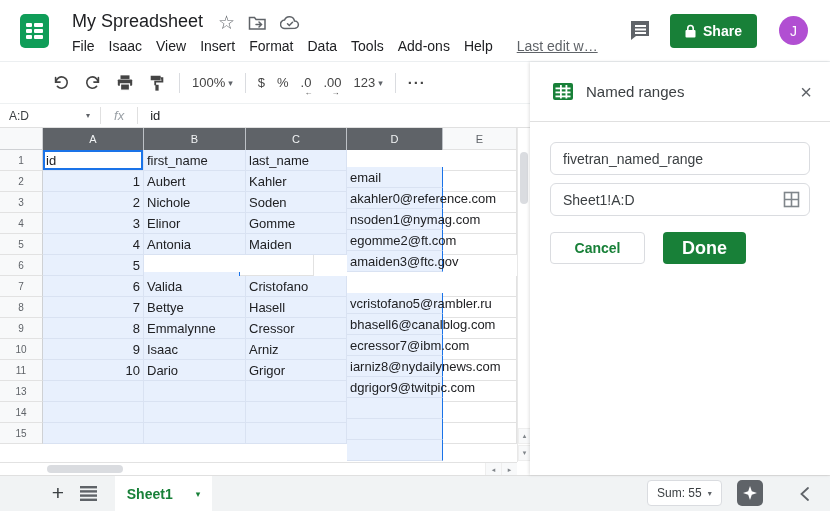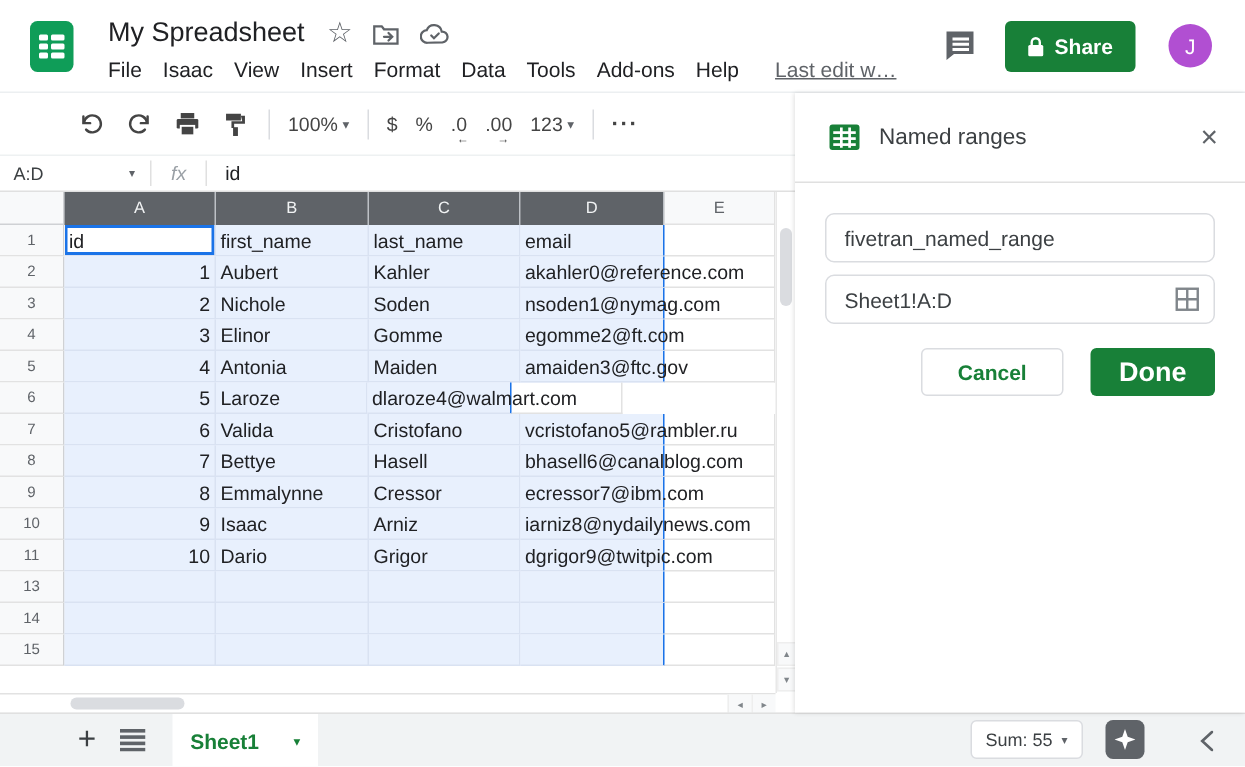--- a/index.html
+++ b/index.html
@@ -46,21 +46,21 @@
   .grid { position:absolute; left:0; top:128px; width:517px; height:334px; background:#fff; overflow:hidden; z-index:0; }
   .grid-hrow { display:flex; height:22px; }
   .corner { width:43px; height:22px; background:#f8f9fa; border-right:1px solid #cfd1d4; border-bottom:1px solid #cfd1d4; }
   .colhdr { height:22px; display:flex; align-items:center; justify-content:center; font-size:11px; }
   .colhdr.dark { background:#5f6368; color:#f1f3f4; border-right:1px solid #bdc1c6; }
   .colhdr.light { background:#f8f9fa; color:#5f6368; border-right:1px solid #e2e2e2; border-bottom:1px solid #e2e2e2; }
   .grid-row { display:flex; height:21px; }
   .rowhdr { width:43px; background:#f8f9fa; border-right:1px solid #cfd1d4; border-bottom:1px solid #e2e2e2; color:#5f6368; font-size:10px; display:flex; align-items:center; justify-content:center; }
   .cell { height:21px; font-size:13px; color:#202124; padding:0 3px; display:flex; align-items:center; white-space:nowrap; overflow:visible; border-right:1px solid #e2e2e2; border-bottom:1px solid #e2e2e2; }
   .cell.sel { background:#e8f0fd; border-right-color:#d9e2f2; border-bottom-color:#d9e2f2; }
-  .cell.sel-d { border-right:1px solid #1a73e8; }
+  .cell.sel-d { border-right:1px solid #1a73e8;margin-top:17px; }
   .cell.active { background:#fff; box-shadow: inset 0 0 0 2px #1a73e8; }
   .cell.num { justify-content:flex-end; }
   .cell.ecol { background:transparent; }
   .w-a{width:101px;} .w-b{width:102px;} .w-c{width:101px;} .w-d{width:96px;} .w-e{width:74px;}
 
   
   .vscroll { position:absolute; left:517px; top:128px; width:13px; height:334px; background:#fff; border-left:1px solid #e8e8e8; z-index:1; }
   .vthumb { position:absolute; left:2px; top:24px; width:8px; height:52px; background:#dadce0; border-radius:4px; }
   .vbtn { position:absolute; left:0; width:13px; height:16px; display:flex; align-items:center; justify-content:center; font-size:7px; color:#80868b; background:#f8f9fa; border:1px solid #eee; }
   .vbtn.up { top:300px; } .vbtn.down { top:317px; }
@@ -71,21 +71,21 @@
 
   
   .panel { position:absolute; left:530px; top:62px; width:300px; height:413px; background:#fff; box-shadow:-1px 0 3px rgba(0,0,0,0.12); z-index:3; }
   .panel-header { height:60px; display:flex; align-items:center; padding:0 18px 0 22px; border-bottom:1px solid #e0e0e0; }
   .panel-title { font-size:15px; color:#3c4043; margin-left:12px; flex:1; }
   .panel-close { font-size:20px; color:#5f6368; line-height:20px; cursor:default; }
   .panel-body { padding:20px 20px 0 20px; }
   .panel-input { width:260px; height:33px; border:1px solid #dadce0; border-radius:6px; font-family:"Liberation Sans",sans-serif; font-size:14px; color:#3c4043; padding:0 12px; outline:none; background:#fff; }
   .input-wrap { position:relative; margin-bottom:8px; }
   .range-grid-icon { position:absolute; right:10px; top:8px; }
-  .panel-buttons { display:flex; justify-content:flex-end; gap:18px; margin-top:16px; }
+  .panel-buttons { display:flex; gap:18px; margin-top:16px; }
   .btn-cancel { min-width:95px; height:32px; background:#fff; border:1px solid #dadce0; border-radius:4px; color:#188038; font-size:14px; font-weight:bold; font-family:"Liberation Sans",sans-serif; }
   .btn-done { min-width:83px; height:32px; background:#188038; border:none; border-radius:4px; color:#fff; font-size:18px; font-weight:bold; font-family:"Liberation Sans",sans-serif; }
 
   
   .bottombar { position:absolute; left:0; top:475px; width:830px; height:36px; background:#f1f3f4; border-top:1px solid #e0e0e0; z-index:2; }
   .add-sheet { position:absolute; left:46px; top:5px; width:24px; height:24px; font-size:21px; color:#3c4043; display:flex; align-items:center; justify-content:center; }
   .all-sheets { position:absolute; left:80px; top:10px; }
   .sheet-tab { position:absolute; left:115px; top:0; width:97px; height:36px; background:#fff; display:flex; align-items:center; justify-content:center; gap:23px; }
   .sheet-tab .tab-label { font-size:14px; font-weight:bold; color:#188038; }
   .sheet-tab .caret { font-size:9px; color:#188038; }
@@ -271,21 +271,20 @@
           <div class="rowhdr">5</div>
           <div class="cell sel w-a num">4</div>
           <div class="cell sel w-b">Antonia</div>
           <div class="cell sel w-c">Maiden</div>
           <div class="cell sel w-d sel-d">amaiden3@ftc.gov</div>
           <div class="cell w-e ecol"></div>
         </div>
         <div class="grid-row">
           <div class="rowhdr">6</div>
           <div class="cell sel w-a num">5</div>
-          <div class="cell sel w-c">Laroze</div>
           <div class="cell sel w-d sel-d">dlaroze4@walmart.com</div>
           <div class="cell w-e ecol"></div>
         </div>
         <div class="grid-row">
           <div class="rowhdr">7</div>
           <div class="cell sel w-a num">6</div>
           <div class="cell sel w-b">Valida</div>
           <div class="cell sel w-c">Cristofano</div>
           <div class="cell sel w-d sel-d">vcristofano5@rambler.ru</div>
           <div class="cell w-e ecol"></div>

